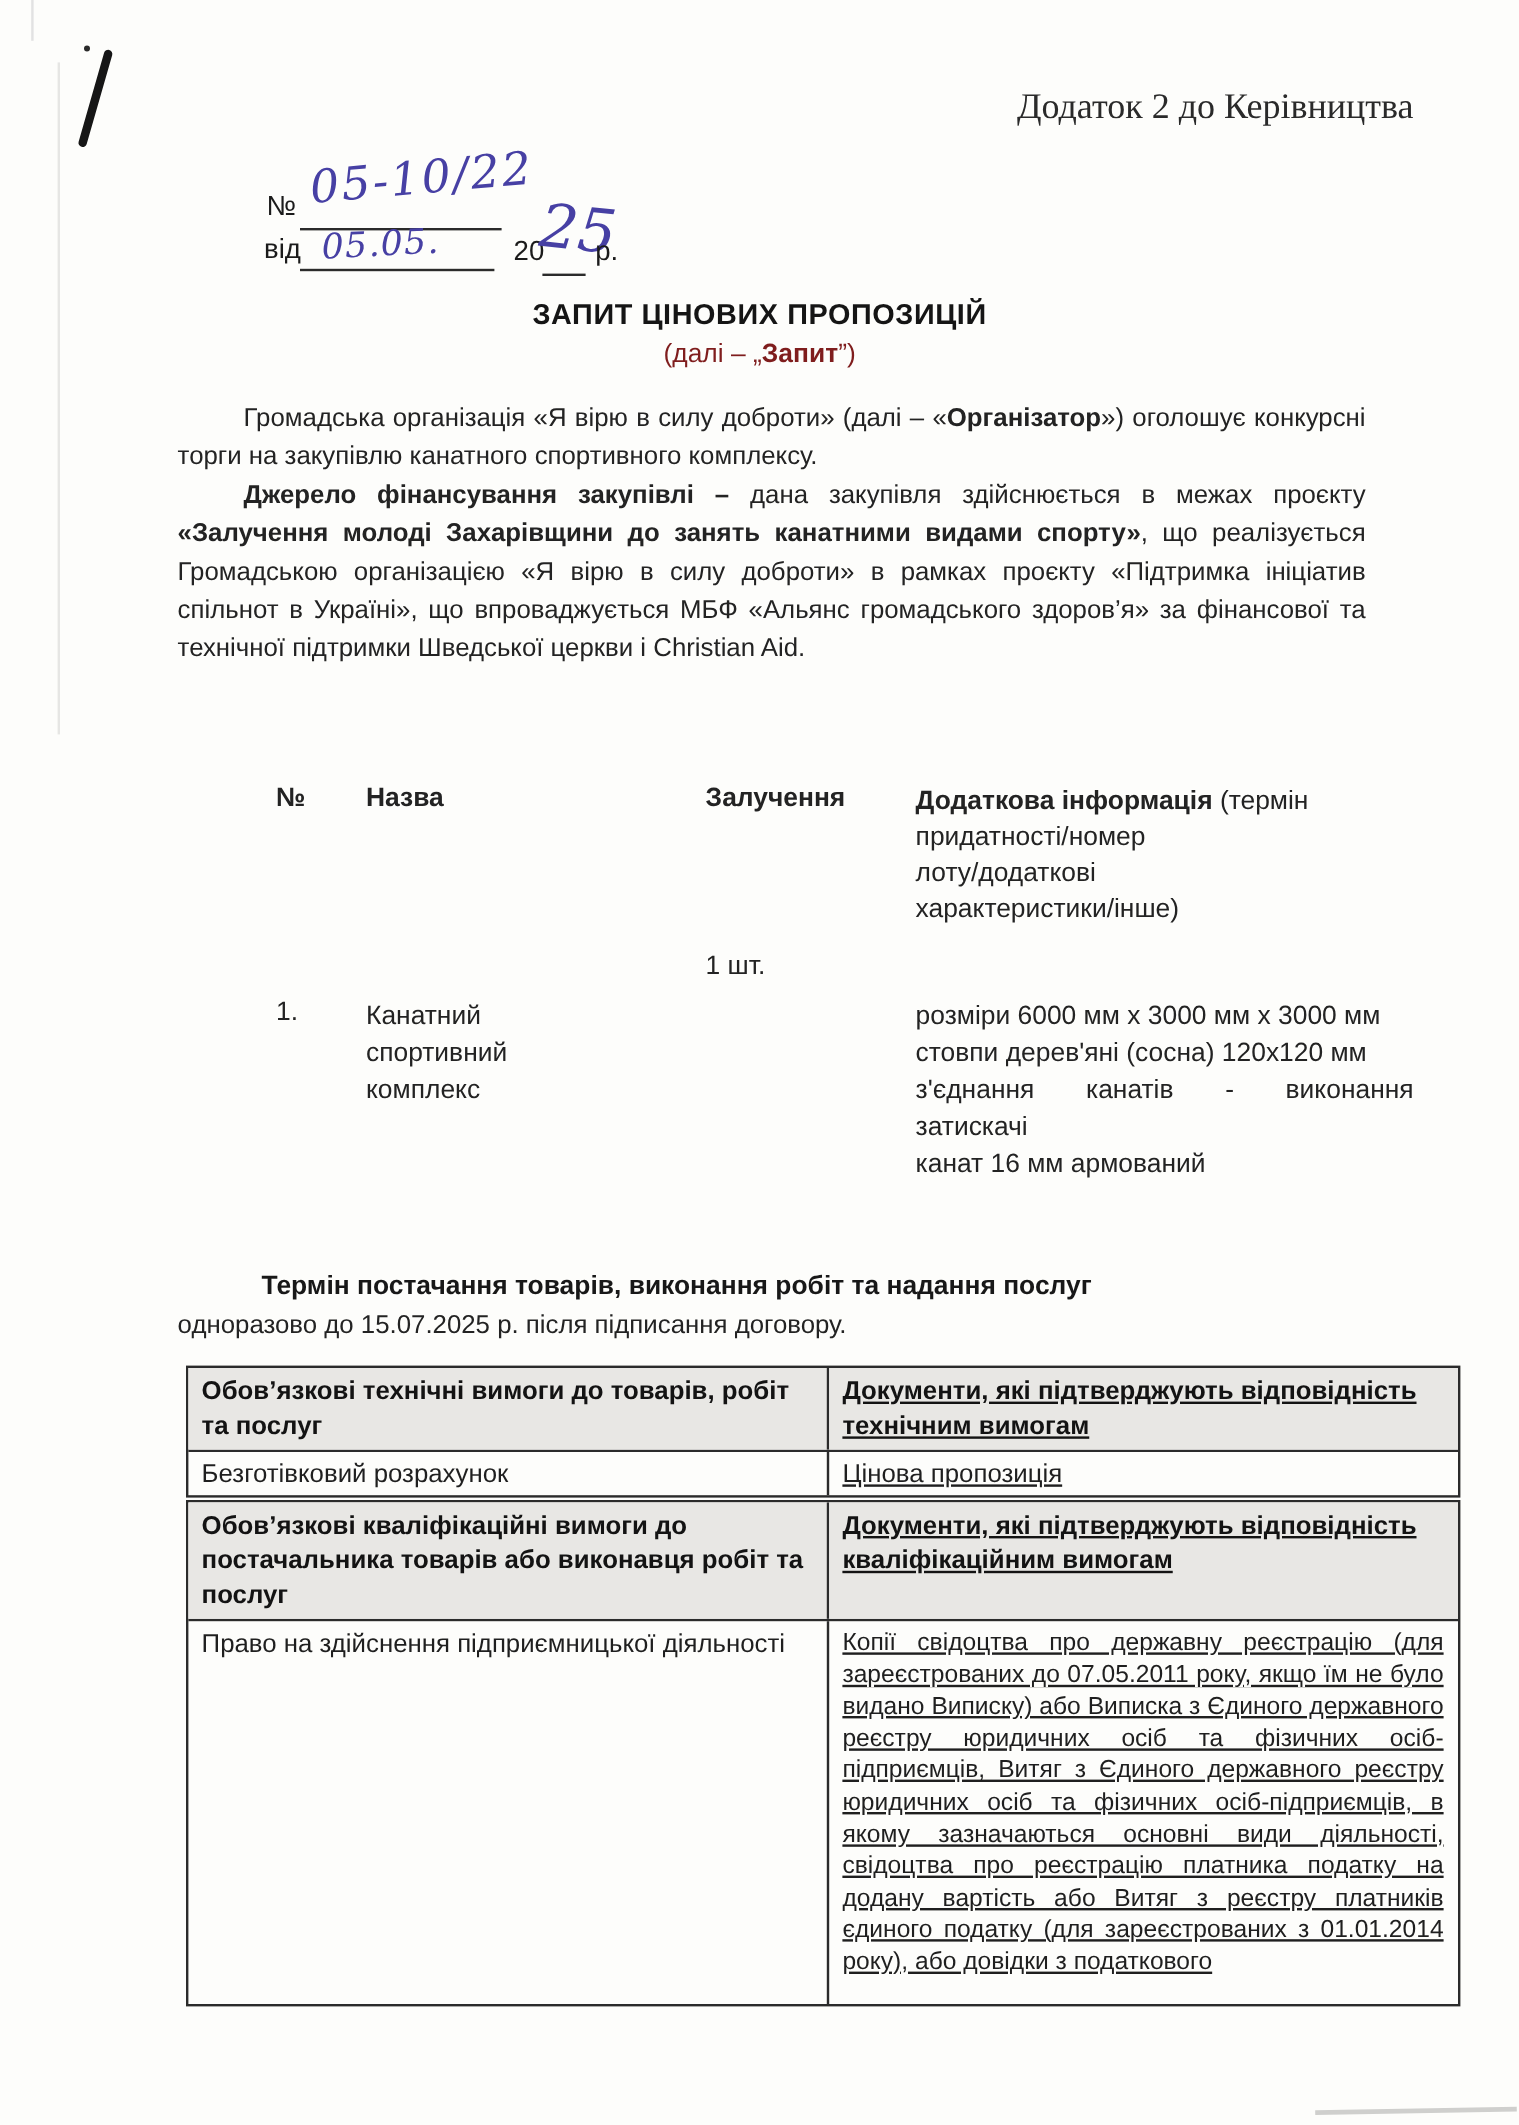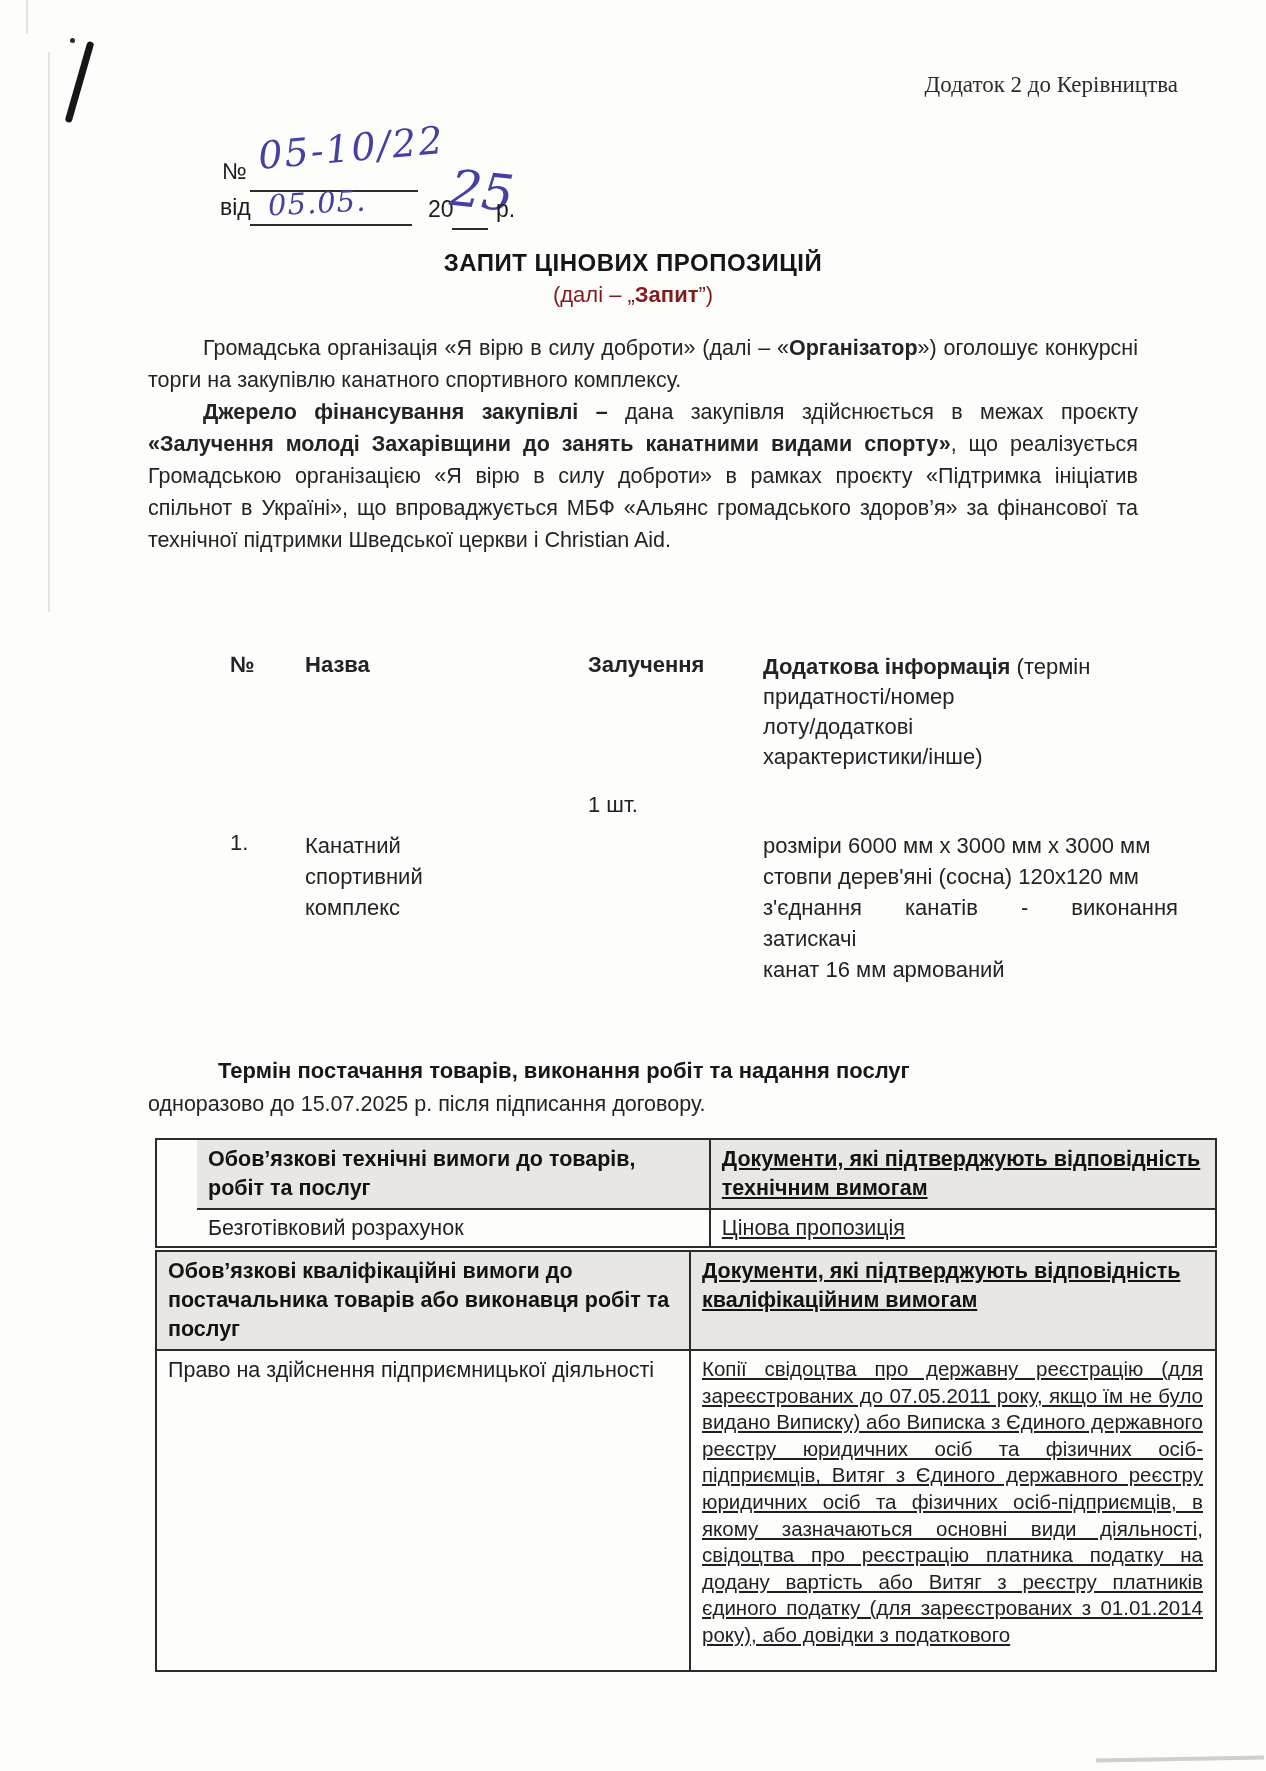--- a/index.html
+++ b/index.html
@@ -11,21 +11,21 @@
     color:#1e1e1e;
     overflow:hidden;
   }
   
   .pen-mark{position:absolute;left:76px;top:40px;width:7px;height:84px;background:#161616;border-radius:4px;transform:rotate(16deg);}
   .pen-dot{position:absolute;left:70px;top:38px;width:5px;height:5px;background:#2a2a2a;border-radius:50%;}
   .scan-line-a{position:absolute;left:26px;top:0;width:2px;height:34px;background:#e2e2e2;}
   .scan-line-b{position:absolute;left:48px;top:52px;width:2px;height:560px;background:#e6e6e4;}
   .scan-smudge{position:absolute;left:1096px;top:1757px;width:168px;height:4px;background:#cfcfcd;transform:rotate(-1deg);}
   
-  .corner-note{position:absolute;top:72px;right:88px;font-family:"Liberation Serif",serif;font-size:23px;color:#2a2a2a;}
+  .corner-note{position:absolute;top:72px;right:88px;font-family:"Liberation Serif",serif;font-size:30px;color:#2a2a2a;}
   
   .lbl{position:absolute;font-size:23px;color:#1b1b1b;}
   .hand{position:absolute;color:#4740a4;font-family:"DejaVu Serif",serif;font-style:italic;white-space:nowrap;}
   .hand-no{left:258px;top:126px;font-size:38px;transform:rotate(-5deg);letter-spacing:2px;}
   .hand-date{left:268px;top:186px;font-size:29px;transform:rotate(-3deg);letter-spacing:1px;}
   .hand-year{left:450px;top:162px;font-size:50px;transform:rotate(6deg);}
   .uline{position:absolute;border-bottom:2px solid #2b2b2b;}
   .ul-1{left:250px;top:162px;width:168px;height:28px;}
   .ul-2{left:250px;top:196px;width:162px;height:28px;}
   .ul-3{left:452px;top:200px;width:36px;height:28px;}
@@ -46,21 +46,21 @@
   .row-no{left:230px;top:830px;}
   .row-name{left:305px;top:830px;width:215px;line-height:31px;}
   .row-qty{left:588px;top:792px;}
   .row-info{left:763px;top:830px;width:415px;line-height:31px;}
   .row-info .spread{text-align:justify;text-align-last:justify;}
   
   .delivery-heading{position:absolute;left:218px;top:1058px;font-size:22px;font-weight:bold;color:#181818;}
   .delivery-text{position:absolute;left:148px;top:1092px;font-size:21.5px;color:#232323;}
   
   .tbl{position:absolute;left:155px;width:1062px;border:2px solid #2b2b2b;box-sizing:border-box;background:#fdfdfb;}
-  .tbl-a{top:1138px;padding-left:40px;}
+  .tbl-a{top:1138px;}
   .tbl-b{top:1250px;}
   .trow{display:flex;box-sizing:border-box;}
   .tcell{box-sizing:border-box;padding:5px 12px 5px 11px;font-size:21.5px;line-height:29px;color:#1f1f1f;}
   .tcell.c-left{width:534px;border-right:2px solid #2b2b2b;}
   .tcell.c-right{width:524px;text-decoration:underline;}
   .thead .tcell{background:#e8e7e4;font-weight:bold;color:#131313;}
   .thead{border-bottom:2px solid #2b2b2b;}
   .tbl-b .tbody .tcell{height:319px;overflow:hidden;}
   .tbl-b .tbody .c-right{text-align:justify;font-size:20.5px;line-height:26.6px;}
   .tbl-a .tbody .tcell{height:36px;line-height:27px;}

